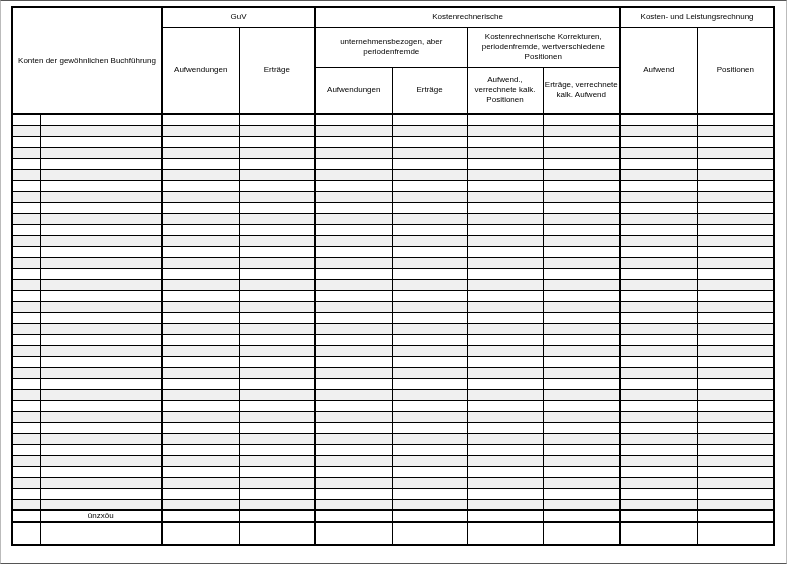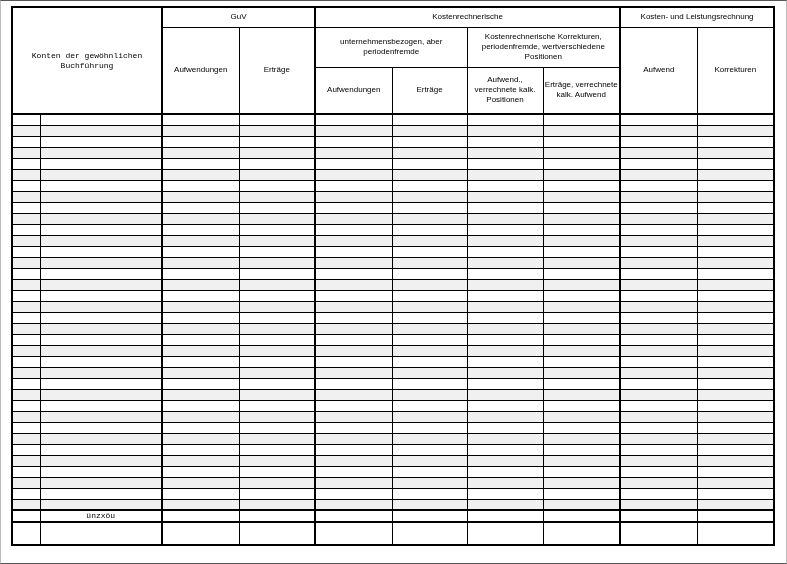--- a/index.html
+++ b/index.html
@@ -43,23 +43,22 @@
   tr.h3 { height: 47px; }
   tr.br { height: 11px; }
   tr.br.stripe td { background: #f0f0f0; }
   tr.note-row { height: 10px; }
   tr.tall-row { height: 23px; }
   td.note-text {
     text-align: left;
     font-size: 6px;
     padding-left: 2px;
     line-height: 1;
-    font-family: Liberation Mono, monospace;
   }
-  th.konten { font-size: 7.5px; font-family: Liberation Mono, monospace; }
+  th.konten { font-size: 7.5px; }
 </style>
 </head>
 <body>
 
 <div class="page">
   <table class="t">
     <colgroup>
       <col style="width:28px">
         <col style="width:122px">
       <col style="width:77px">
@@ -78,21 +77,21 @@
         <th class="thL" colspan="2">GuV</th>
         <th class="thL" colspan="4">Kostenrechnerische</th>
         <th class="thL" colspan="2">Kosten- und Leistungsrechnung</th>
       </tr>
       <tr class="h2">
         <th class="thL" rowspan="2">Aufwendungen</th>
         <th rowspan="2">Erträge</th>
         <th class="thL" colspan="2">unternehmensbezogen, aber periodenfremde</th>
         <th colspan="2">Kostenrechnerische Korrekturen, periodenfremde, wertverschiedene Positionen</th>
         <th class="thL" rowspan="2">Aufwend</th>
-        <th rowspan="2">Korrekturen</th>
+        <th rowspan="2">Positionen</th>
       </tr>
       <tr class="h3">
         <th class="thL">Aufwendungen</th>
         <th>Erträge</th>
         <th>Aufwend., verrechnete kalk. Positionen</th>
         <th>Erträge, verrechnete kalk. Aufwend</th>
       </tr>
     </thead>
 
     <tbody>

